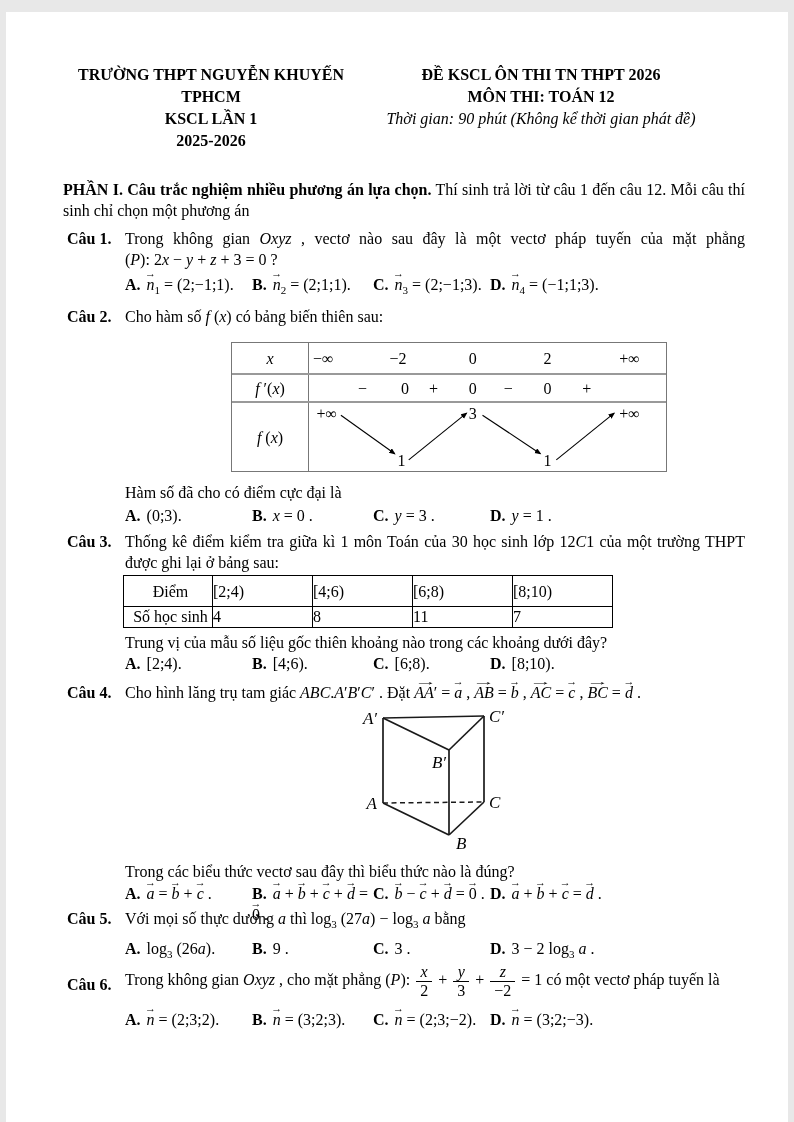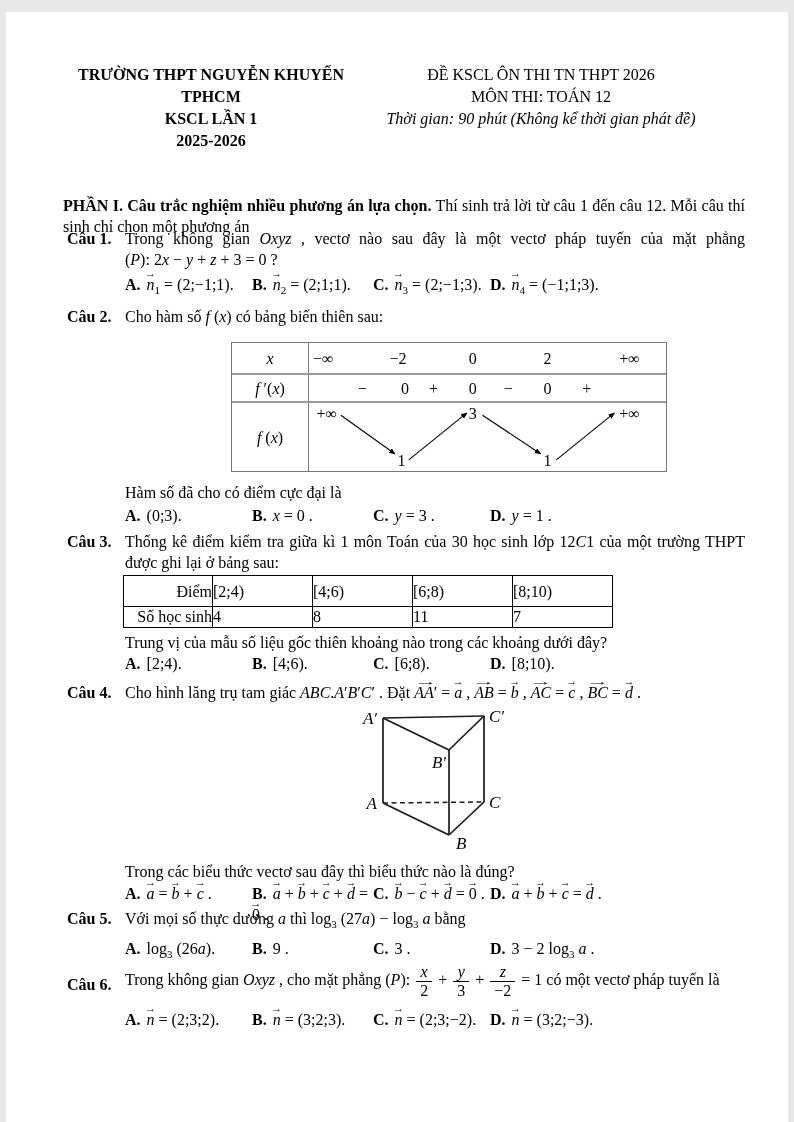--- a/index.html
+++ b/index.html
@@ -1,27 +1,27 @@
 <!DOCTYPE html>
 <html><head>
 <meta charset="utf-8">
 <style>
   html,body{margin:0;padding:0;background:#e8e8e8}
   .page{position:relative;width:782px;height:1122px;margin:12px auto;background:#ffffff;color:#000;
         font-family:"Liberation Serif","DejaVu Serif",serif;font-size:16px;line-height:21px;overflow:hidden}
-  .b{font-weight:normal}
+  .b{font-weight:bold}
   .it{font-style:italic}
   .nw{white-space:nowrap}
   sub{font-size:11px;line-height:0}
   
   .hdr{position:absolute;top:52px;left:57px;width:680px;display:flex}
   .hcol-l{width:296px;text-align:center;font-weight:bold;line-height:22px}
   .hcol-r{width:364px;text-align:center;line-height:22px}
   
-  .part{position:absolute;left:57px;width:682px;top:183px;text-align:justify}
+  .part{position:absolute;left:57px;width:682px;top:167px;text-align:justify}
   
   .q{position:absolute;left:57px;width:682px}
   .qlabel{position:absolute;left:4px;top:0;font-weight:bold}
   .qbody{margin-left:62px;text-align:justify}
   .after{margin-left:62px}
   .opts{margin-left:62px;display:grid;grid-template-columns:127px 121px 117px auto}
   .opt .ol{font-weight:bold;margin-right:6px}
   
   .vec{position:relative;display:inline-block;font-style:normal}
   .vec::before{content:'→';position:absolute;top:-11px;left:50%;transform:translateX(-50%);font-size:11px;font-style:normal}
@@ -40,21 +40,21 @@
   .blab{position:absolute;left:0;width:76px;text-align:center;top:50%;transform:translateY(-50%)}
   .bcell{position:absolute;left:77px;right:1px;top:0;bottom:0}
   .r1 .bv,.r2 .bv{position:absolute;top:50%;transform:translate(-50%,-50%)}
   .r3 .bv{position:absolute}
   .r3 .t{top:0;transform:translateX(-50%)}
   .r3 .bm{bottom:0;transform:translateX(-50%)}
   .arr{position:absolute;left:0;top:0;width:100%;height:100%}
   
   .stat{border-collapse:collapse;margin:2px 0 0 60px}
   .stat td{border:1px solid #000;width:99px;text-align:left;padding:0;height:30px}
-  .stat td.lab{width:83px;text-align:right;padding-left:5px}
+  .stat td.lab{width:83px;text-align:center;padding-left:5px}
   .stat tr.r2nd td{height:20px;line-height:20px}
   
   .fig{margin:5px 0 0 283px;width:180px;height:148px}
   .fig text{font-style:italic;font-size:17px;font-family:"Liberation Serif","DejaVu Serif",serif}
 </style>
 </head>
 <body>
 
 <div class="page">
 

